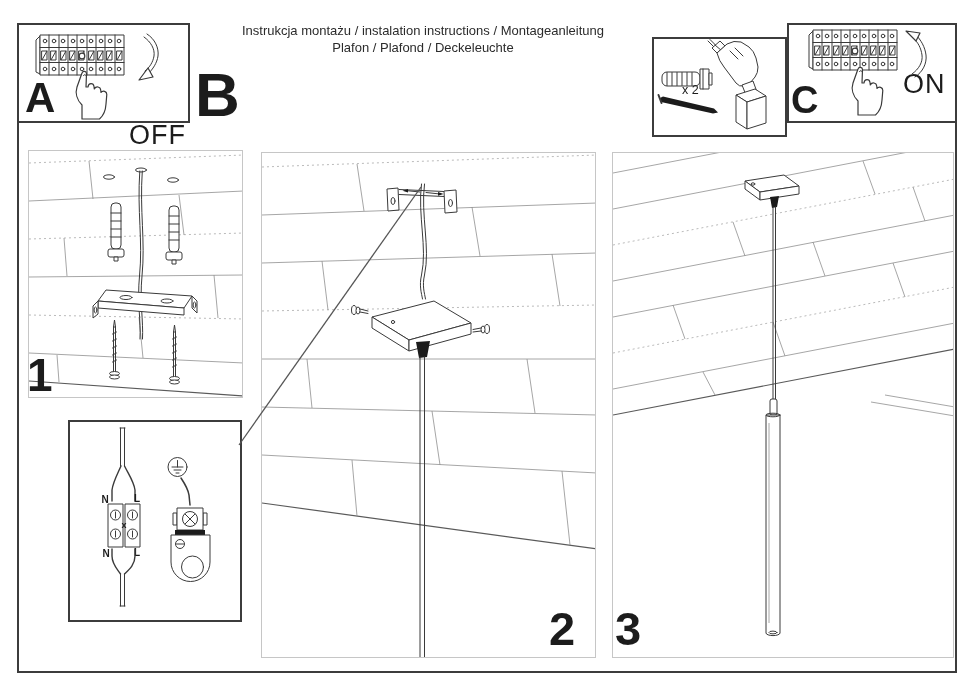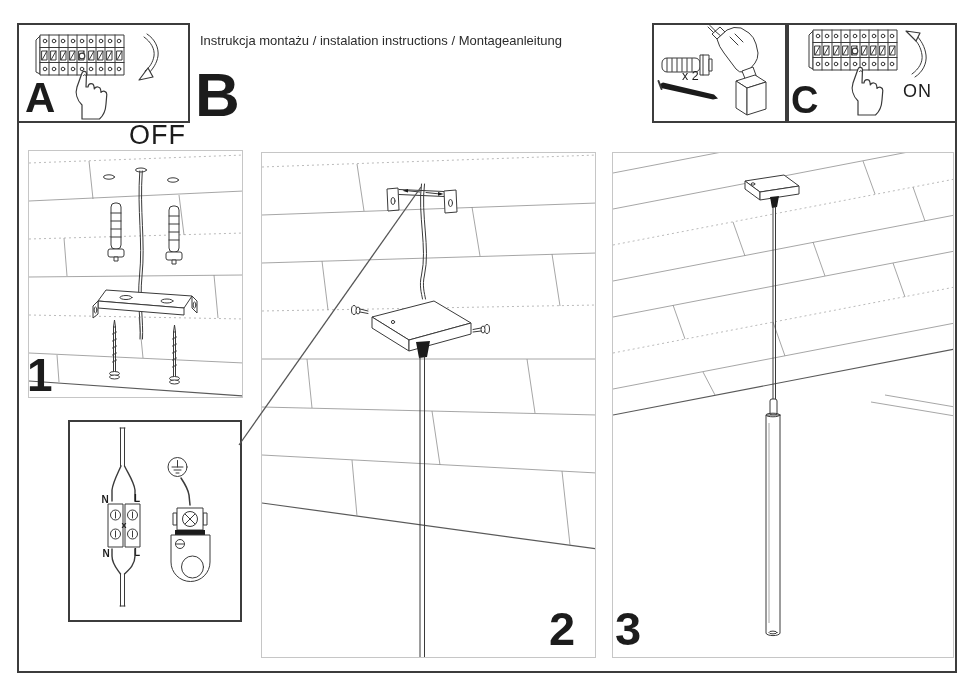--- a/index.html
+++ b/index.html
@@ -88,41 +88,42 @@
           L82,67.5 C84,65 87.8,66.3 87.8,69.5 L87,79 C86.6,86 84,91 80.5,94 Z"></path>
         <path class="ln" d="M64.5,50.5 C65.3,49.3 66.5,49.3 67,50.5"></path>
       </g>
     </defs>
   </svg>
 
   <div class="sheetline" style="left:17px;top:121px;width:2px;height:552px;"></div>
   <div class="sheetline" style="left:955px;top:121px;width:2px;height:552px;"></div>
   <div class="sheetline" style="left:17px;top:671px;width:940px;height:2px;"></div>
 
-  <div class="abs lbl" style="left:200px;top:32px;width:446px;text-align:left;font-size:13px;line-height:17px;color:#2b2b2b;">
+  <div class="abs lbl" style="left:200px;top:22px;width:446px;text-align:center;font-size:13px;line-height:17px;color:#2b2b2b;">
     <div>Instrukcja montażu / instalation instructions / Montageanleitung</div>
+    <div>Plafon / Plafond / Deckeleuchte</div>
   </div>
 
   <div class="borderbox" style="left:17px;top:23px;width:173px;height:100px;">
     <svg width="169" height="96" viewBox="0 0 169 96">
       <use href="#breaker" transform="translate(21,9)"></use>
       <use href="#hand"></use>
       <g>
         <path class="ln" d="M128,9 C136,14 140,23 139,31 C138,38 134,44 129,49"></path>
         <path class="ln" d="M125,12 C132,17 136,24 135,31 C134,37 131,42 126,46"></path>
         <polygon class="ln2" points="120,55 129,43 134,52"></polygon>
       </g>
     </svg>
     <div class="abs lbl letter" style="left:6px;top:52px;font-size:42px;">A</div>
     <div class="abs lbl statelbl" style="left:110px;top:57px;font-size:27px;margin-top:40px;">OFF</div>
   </div>
 
   <div class="abs lbl letter" style="left:195px;top:64px;font-size:62px;">B</div>
 
-  <div class="borderbox" style="left:652px;top:23px;width:135px;height:100px;">
+  <div class="borderbox" style="left:652px;top:37px;width:135px;height:100px;">
     <svg width="131" height="96" viewBox="0 0 131 96">
       <g>
         <rect class="fillw" x="8" y="33" width="38" height="14" rx="5"></rect>
         <line class="ln" x1="13" y1="33.5" x2="13" y2="46.5"></line>
           <line class="ln" x1="18" y1="33.5" x2="18" y2="46.5"></line>
         <line class="ln" x1="23" y1="33.5" x2="23" y2="46.5"></line>
           <line class="ln" x1="28" y1="33.5" x2="28" y2="46.5"></line>
         <line class="ln" x1="33" y1="33.5" x2="33" y2="46.5"></line>
           <line class="ln" x1="38" y1="33.5" x2="38" y2="46.5"></line>
         <rect class="fillw" x="46" y="30" width="9" height="20"></rect>
@@ -155,21 +156,21 @@
     <svg width="166" height="96" viewBox="0 0 166 96">
       <use href="#breaker" transform="translate(24,4)"></use>
       <use href="#hand" transform="translate(6,-4)"></use>
       <g>
         <path class="ln" d="M126,52 C134,47 138,38 137,30 C136,22 132,15 127,10"></path>
         <path class="ln" d="M123,49 C130,44 134,37 133,30 C132,23 129,17 124,13"></path>
         <polygon class="ln2" points="117,6 127,16 131,8"></polygon>
       </g>
     </svg>
     <div class="abs lbl letter" style="left:2px;top:56px;font-size:38px;">C</div>
-    <div class="abs lbl statelbl" style="left:114px;top:57px;font-size:18px;">ON</div>
+    <div class="abs lbl statelbl" style="left:114px;top:46px;font-size:27px;">ON</div>
   </div>
 
   <div class="panelbox" style="left:28px;top:150px;width:215px;height:248px;">
     <svg width="213" height="246" viewBox="0 0 213 246">
       <g>
         <line class="ceild" x1="0" y1="12" x2="215" y2="4"></line>
         <line class="ceil" x1="0" y1="50" x2="215" y2="40"></line>
         <line class="ceild" x1="0" y1="88" x2="215" y2="82"></line>
         <line class="ceil" x1="0" y1="126" x2="215" y2="124"></line>
         <line class="ceild" x1="0" y1="164" x2="215" y2="168"></line>

